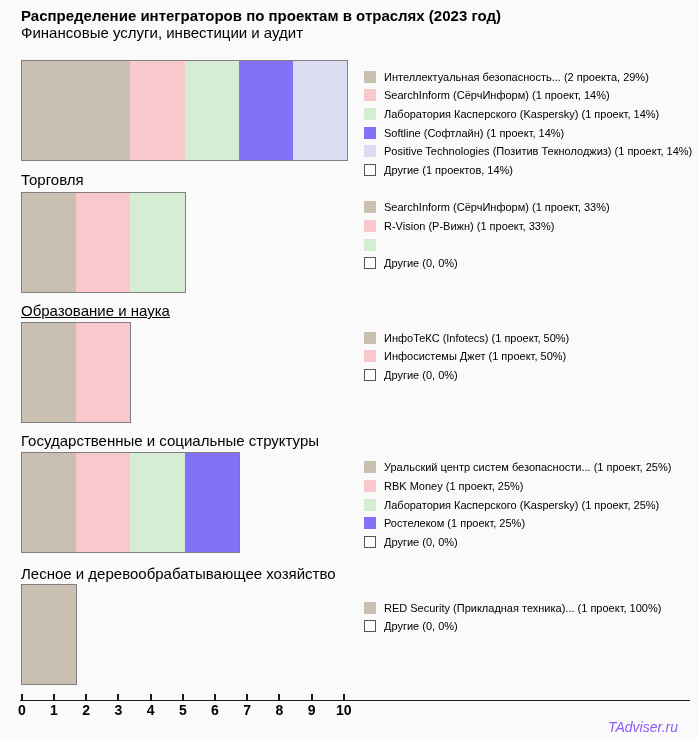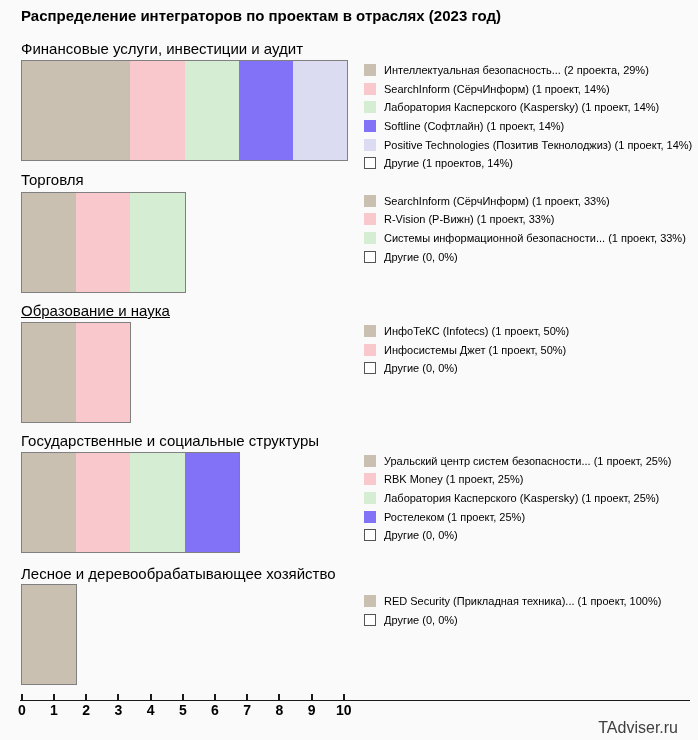--- a/index.html
+++ b/index.html
@@ -31,21 +31,21 @@
     background: #FAFAFA;
   }
   .bar-segment { height: 100%; }
 
   .legend {
     position: absolute; left: 364px;
     display: flex; flex-direction: column;
   }
   .legend-row {
     height: 18.7px;
-    display: flex; align-items: flex-start;
+    display: flex; align-items: flex-end;
     white-space: nowrap;
   }
   .legend-swatch {
     width: 12px; height: 12px;
     margin-right: 8px;
     flex: 0 0 auto;
   }
   .legend-swatch.outline { border: 1px solid #555555; background: #FFFFFF; }
   .legend-label { font-size: 11px; color: #000; }
 
@@ -65,32 +65,33 @@
     text-align: center;
     font-size: 14px; font-weight: bold; color: #000;
   }
   .axis-title {
     position: absolute; top: 702px; right: 20px;
     font-size: 14px; font-weight: bold; color: #000;
     white-space: nowrap;
   }
   .source-watermark {
     position: absolute; top: 719px; right: 20px;
-    font-size: 16px; color: #404040;
-    white-space: nowrap;
+    font-size: 14px; color: #8b5cf6;
+    white-space: nowrap;
+    font-style: italic;
   }
 </style>
 </head>
 <body>
 
 <div id="stage">
   <div class="chart-title">Распределение интеграторов по проектам в отраслях (2023 год)</div>
 
   <div id="sections">
-      <div class="industry-title" style="top: 40px;">Финансовые услуги, инвестиции и аудит</div>
+      <div class="industry-title" style="top: 24px;">Финансовые услуги, инвестиции и аудит</div>
       <div class="stacked-bar" style="top: 60px; width: 327.2px; height: 101px;">
         <div class="bar-segment" style="width: 108.4px; background: rgb(202, 192, 177);"></div>
         <div class="bar-segment" style="width: 54.2px; background: rgb(248, 200, 204);"></div>
         <div class="bar-segment" style="width: 54.2px; background: rgb(212, 237, 211);"></div>
         <div class="bar-segment" style="width: 54.2px; background: rgb(129, 114, 248);"></div>
         <div class="bar-segment" style="width: 54.2px; background: rgb(219, 219, 241);"></div>
       </div>
       <div class="legend" style="top: 64px;">
         <div class="legend-row">
           <span class="legend-swatch" style="background: rgb(202, 192, 177);"></span>
@@ -127,21 +128,20 @@
         <div class="legend-row">
           <span class="legend-swatch" style="background: rgb(202, 192, 177);"></span>
           <span class="legend-label">SearchInform (СёрчИнформ) (1 проект, 33%)</span>
         </div>
         <div class="legend-row">
           <span class="legend-swatch" style="background: rgb(248, 200, 204);"></span>
           <span class="legend-label">R-Vision (Р-Вижн) (1 проект, 33%)</span>
         </div>
         <div class="legend-row">
           <span class="legend-swatch" style="background: rgb(212, 237, 211);"></span>
-          <span class="legend-label">Системы информационной безопасности... (1 проект, 33%)</span>
         </div>
         <div class="legend-row">
           <span class="legend-swatch outline"></span>
           <span class="legend-label">Другие (0, 0%)</span>
         </div>
       </div>
       <div class="industry-title" style="top: 302px; text-decoration: underline;">Образование и наука</div>
       <div class="stacked-bar" style="top: 322px; width: 110.4px; height: 101px;">
         <div class="bar-segment" style="width: 54.2px; background: rgb(202, 192, 177);"></div>
         <div class="bar-segment" style="width: 54.2px; background: rgb(248, 200, 204);"></div>

